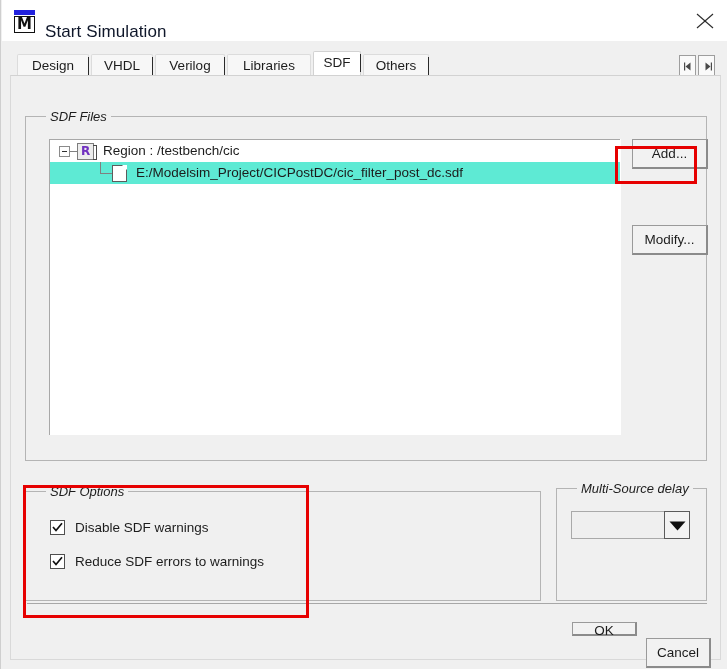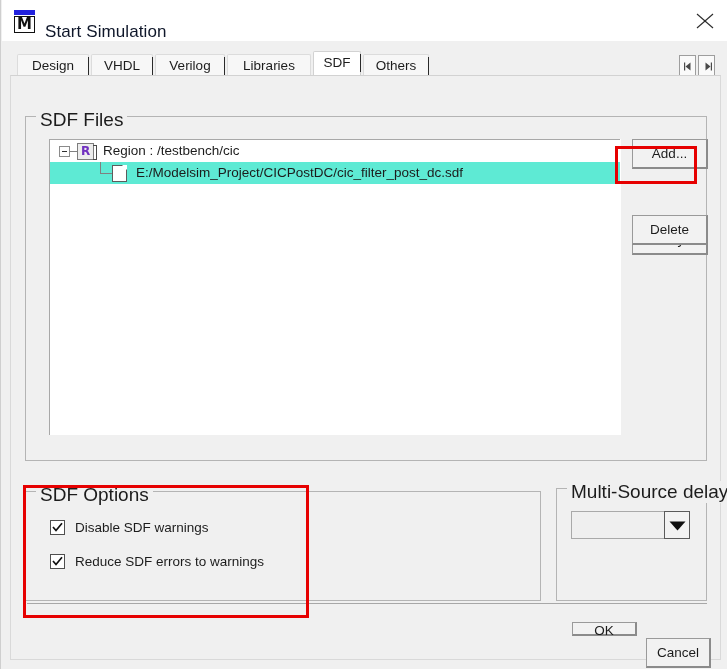--- a/index.html
+++ b/index.html
@@ -146,26 +146,27 @@
   }
 
   
   .groupbox {
     position: absolute;
     box-sizing: border-box;
     border: 1px solid #b4b4b4;
   }
   .groupbox > .gb-title {
     position: absolute;
-    top: -8px; left: 10px;
+    top: -8px; left: 20px;
     background: #f0f0f0;
     padding: 0 4px;
-    font-size: 19px;
+    font-size: 13px;
     color: #1c1c1c;
     white-space: nowrap;
+    font-style: italic;
   }
 
   #sdf-files-group { left: 14px; top: 40px; width: 682px; height: 345px; }
   #sdf-options-group { left: 14px; top: 415px; width: 516px; height: 110px; }
   #multisource-group { left: 545px; top: 412px; width: 151px; height: 113px; }
 
   
   #sdf-list {
     position: absolute;
     left: 23px; top: 22px;
@@ -439,21 +440,20 @@
           <span class="tree-connector-v"></span>
           <span class="tree-connector-h"></span>
           <span class="file-icon"></span>
           <span class="file-label">E:/Modelsim_Project/CICPostDC/cic_filter_post_dc.sdf</span>
         </div>
       </div>
       <div id="list-scroll-edge"></div>
 
       <button class="btn" id="btn-add">Add...</button>
       <button class="btn" id="btn-modify">Modify...</button>
-      <button class="btn" id="btn-delete">Delete</button>
     </div>
 
     <div class="groupbox" id="sdf-options-group">
       <div class="gb-title">SDF Options</div>
 
       <div class="cbrow" id="cb-row-0">
         <span class="cbox">
           <svg width="11" height="11" viewBox="0 0 11 11">
             <polyline points="1,5 4,8.5 10,1.2" fill="none" stroke="#101010" stroke-width="1.7"></polyline>
           </svg>

